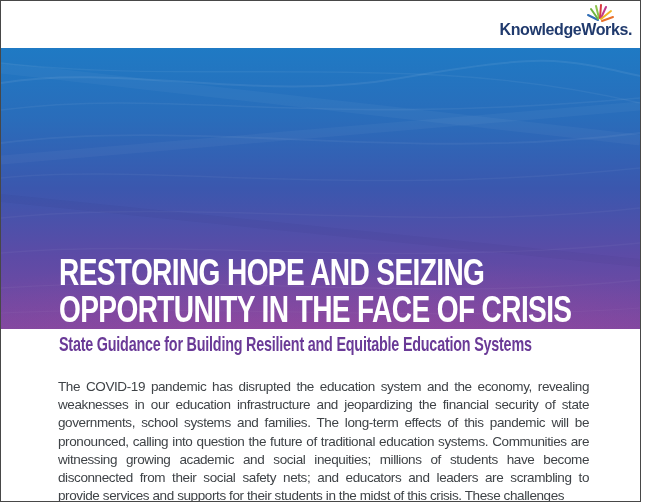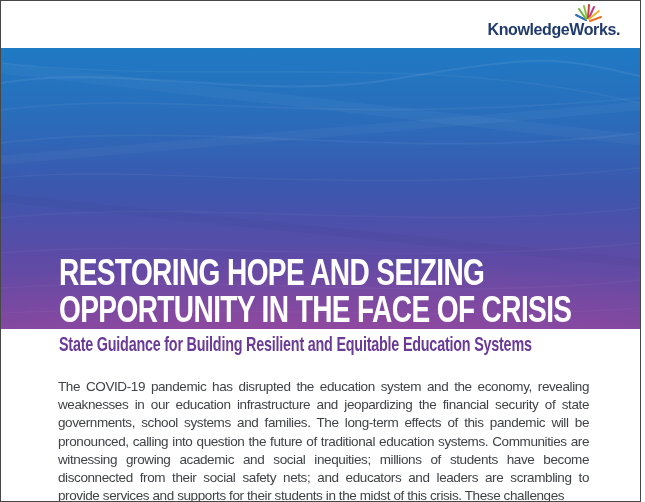--- a/index.html
+++ b/index.html
@@ -30,21 +30,21 @@
   .header {
     position: absolute;
     top: 0; left: 0;
     width: 100%;
     height: 47px;
     background: #ffffff;
   }
   .logo {
     position: absolute;
     top: 2px;
-    right: 20px;
+    right: 8px;
     width: 134px;
     height: 36px;
   }
   .spark {
     position: absolute;
     top: 1px;
     right: 17px;
     width: 30px;
     height: 18px;
   }

